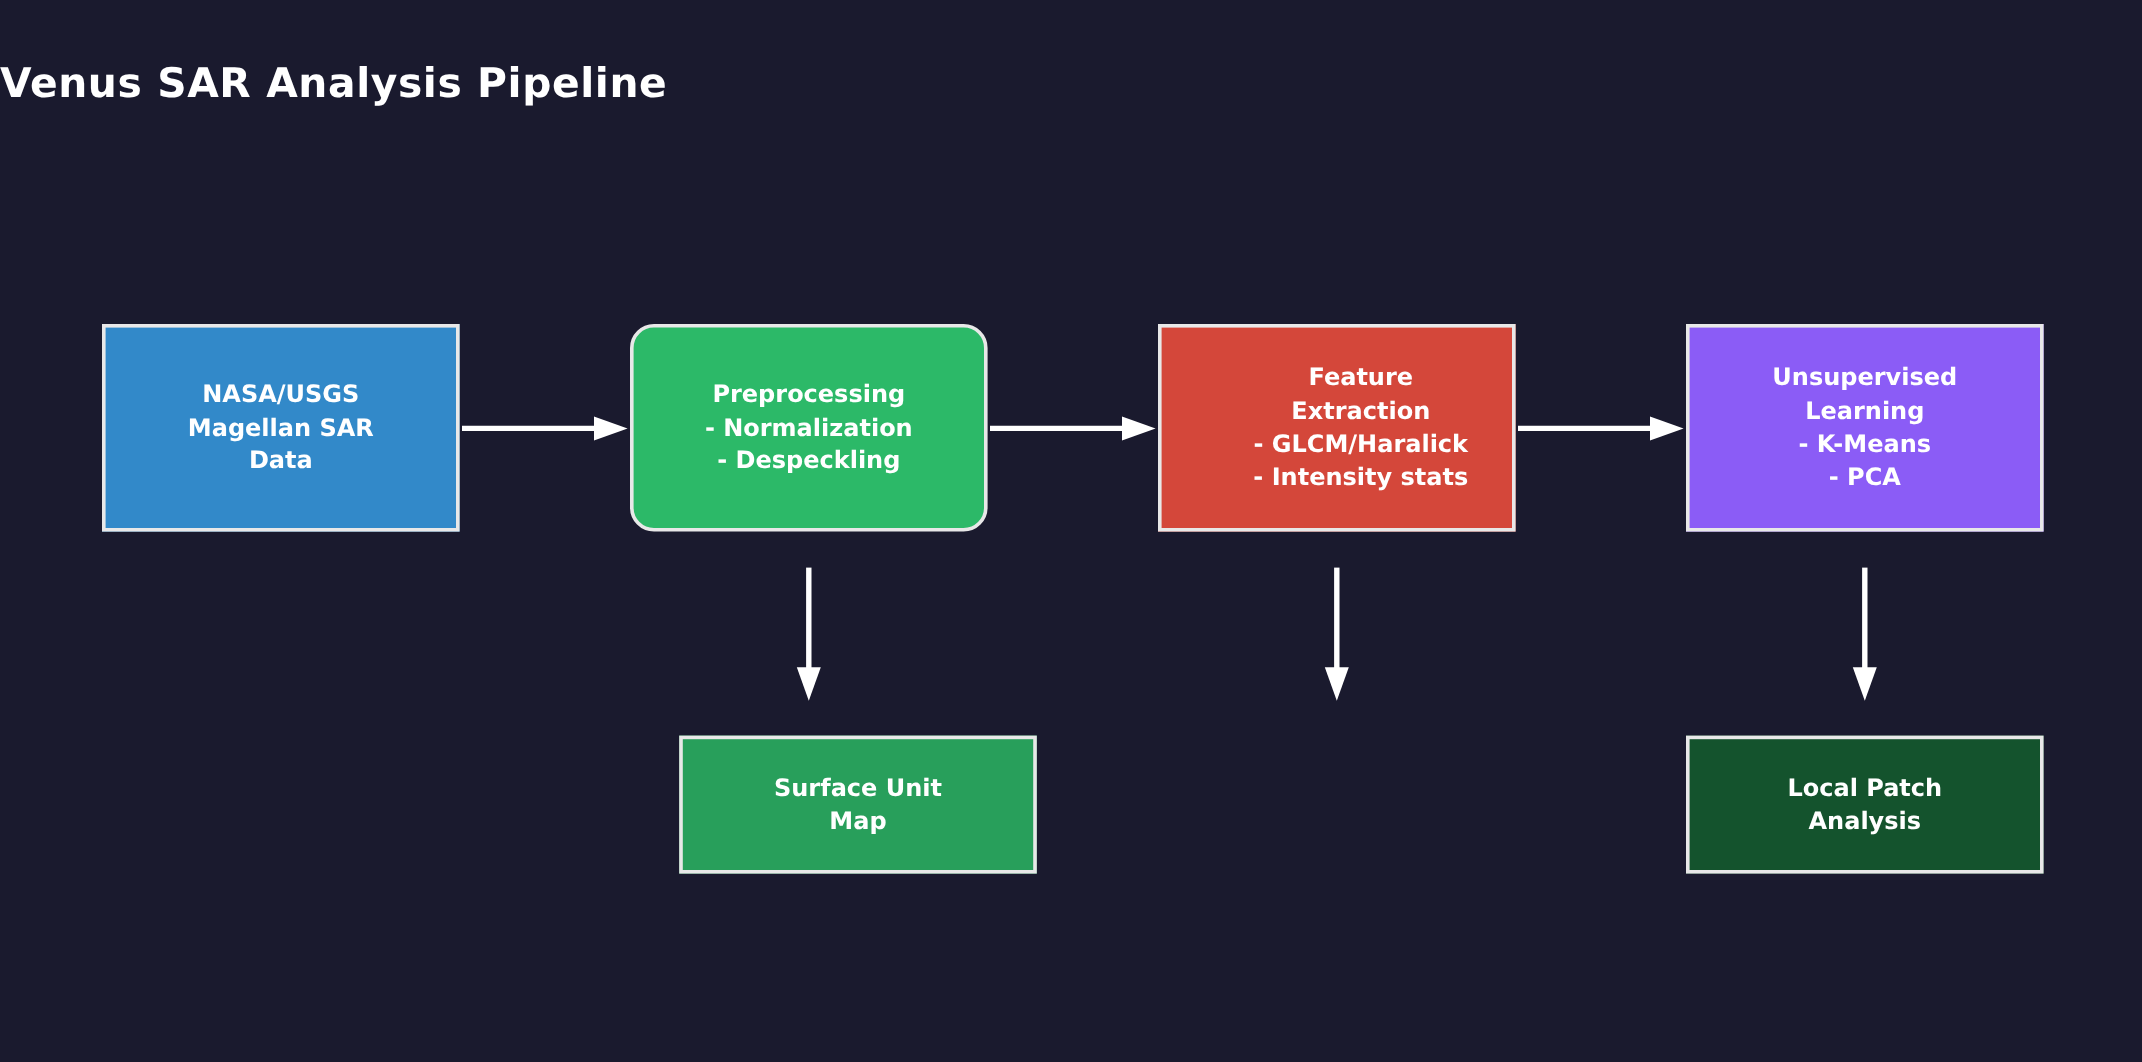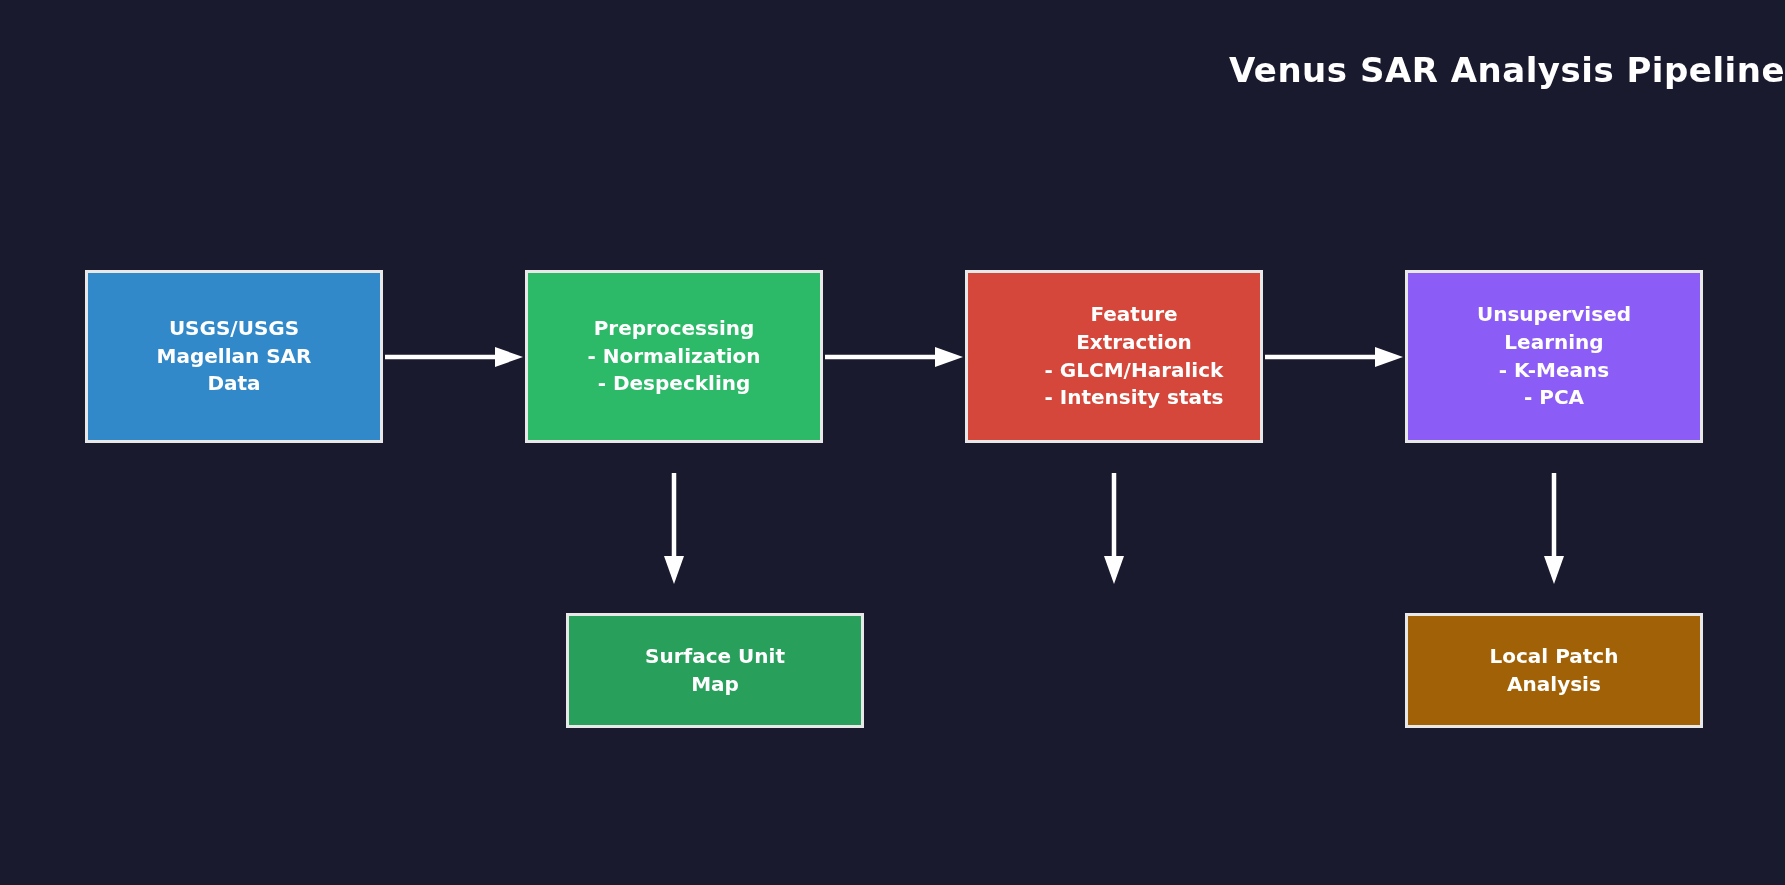--- a/index.html
+++ b/index.html
@@ -13,21 +13,21 @@
     height: 885px;
     background: #1a1a2e;
     font-family: "DejaVu Sans", sans-serif;
     overflow: hidden;
   }
   .title {
     position: absolute;
     top: 50px;
     left: 0;
     width: 100%;
-    text-align: right;
+    text-align: left;
     color: #ffffff;
     font-size: 34px;
     font-weight: bold;
     letter-spacing: 0.5px;
   }
   .node {
     position: absolute;
     width: 298px;
     border: 3px solid #e8e8e8;
     box-sizing: border-box;
@@ -59,25 +59,25 @@
   }
 </style>
 </head>
 <body>
 
 <div class="canvas">
 
   <div class="title">Venus SAR Analysis Pipeline</div>
 
   <div class="node stage col-1" style="background-color: rgb(50, 137, 201);">
-    <div class="label">USGS/USGS
+    <div class="label">NASA/USGS
 Magellan SAR
 Data</div>
   </div>
-  <div class="node stage col-2" style="background-color: rgb(44, 185, 104);">
+  <div class="node stage col-2" style="background-color: rgb(44, 185, 104); border-radius: 20px;">
     <div class="label">Preprocessing
 - Normalization
 - Despeckling</div>
   </div>
   <div class="node stage col-3" style="background-color: rgb(212, 71, 58);">
     <div class="label">Feature
 Extraction
 - GLCM/Haralick
 - Intensity stats</div>
   </div>
@@ -85,21 +85,21 @@
     <div class="label">Unsupervised
 Learning
 - K-Means
 - PCA</div>
   </div>
 
   <div class="node output col-2" style="background-color: rgb(40, 159, 91); margin-left: 41px;">
     <div class="label">Surface Unit
 Map</div>
   </div>
-  <div class="node output col-4" style="background-color: #a16207;">
+  <div class="node output col-4" style="background-color: #14532d;">
     <div class="label">Local Patch
 Analysis</div>
   </div>
 
   <svg class="arrow-layer" viewBox="0 0 1785 885" xmlns="http://www.w3.org/2000/svg">
     <g stroke="#ffffff" fill="#ffffff">
       <line x1="385" y1="357" x2="499" y2="357" stroke-width="4.5"></line>
       <polygon points="523,357 495,347 495,367" stroke="none"></polygon>
     </g>
     <g stroke="#ffffff" fill="#ffffff">

